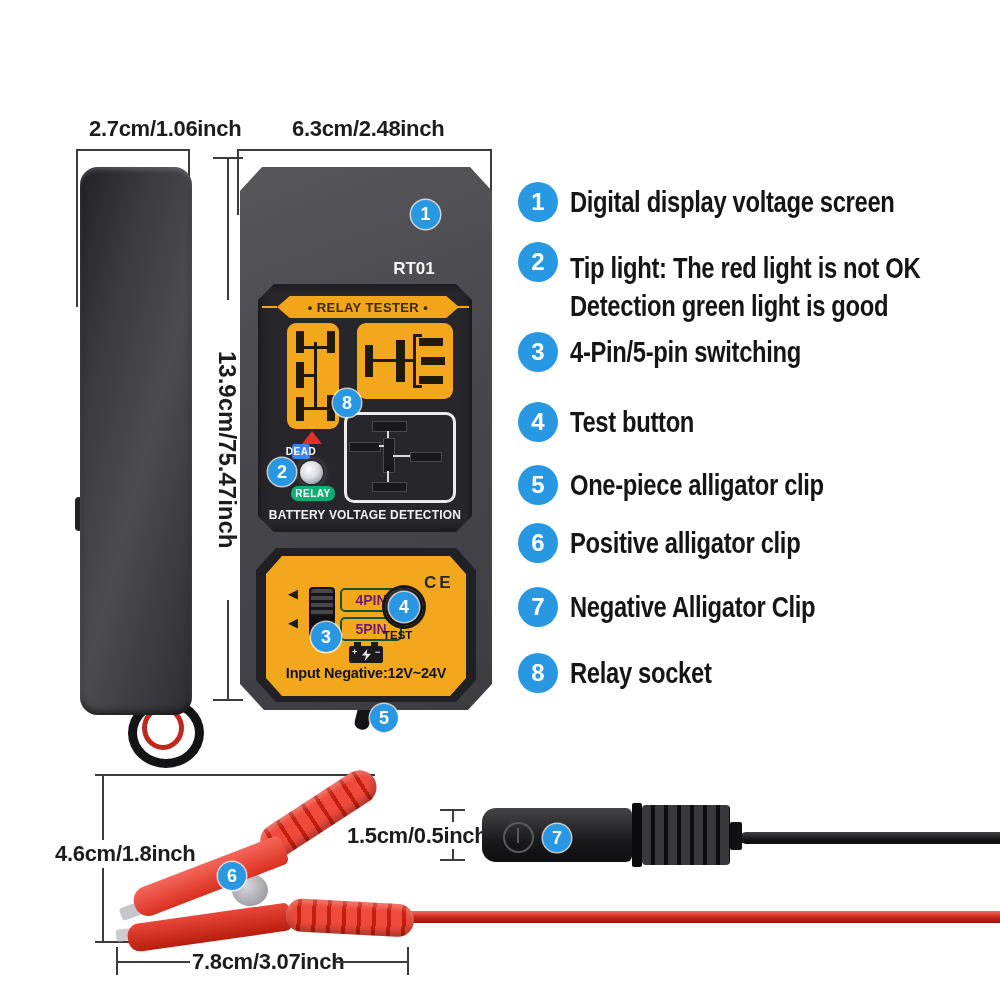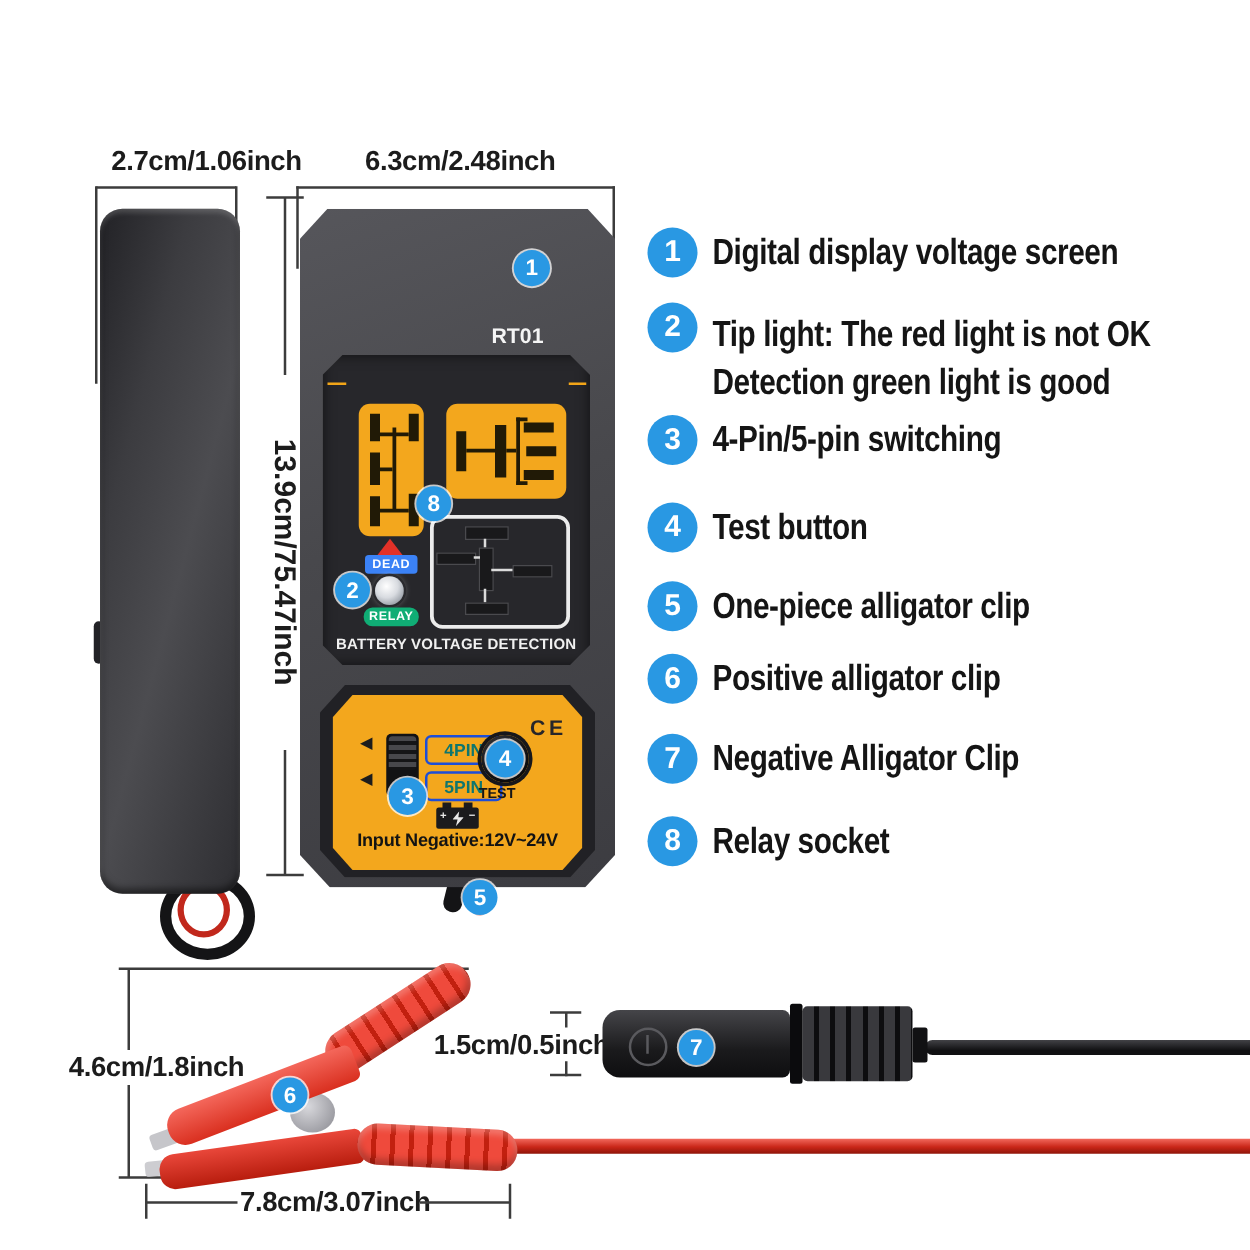--- a/index.html
+++ b/index.html
@@ -20,21 +20,21 @@
   .ltext{position:absolute;left:570px;height:40px;display:flex;align-items:center;
          font-size:29px;font-weight:700;color:#151515;letter-spacing:-.4px;white-space:nowrap;
          transform:scaleX(.82);transform-origin:left center;}
   .ltext2{position:absolute;left:570px;font-size:29px;font-weight:700;color:#151515;letter-spacing:-.4px;
           line-height:38px;white-space:nowrap;transform:scaleX(.82);transform-origin:left top;}
   
   .pin{position:absolute;background:#211a06;}
   .wpin{position:absolute;background:#19191b;border:1px solid #4a4a4e;}
   .wline{position:absolute;background:#dcdcdc;}
   .opanel{position:absolute;background:#f3a71d;border-radius:9px;}
-  .boxlabel{position:absolute;border:2px solid #1d4ed8;border-radius:5px;color:#0f766e;
+  .boxlabel{position:absolute;border:2px solid #14532d;border-radius:5px;color:#701a75;
             font-size:14px;font-weight:bold;display:flex;align-items:center;justify-content:center;}
   .statusbadge{position:absolute;color:#fff;font-size:10px;font-weight:bold;display:flex;
                align-items:center;justify-content:center;letter-spacing:.5px;}
   .ribs-red{background:repeating-linear-gradient(90deg,#ef4a3c 0 11px,#c2200f 11px 15px);}
   .seg{font-family:"DejaVu Sans Mono","Liberation Mono",monospace;}
 </style>
 </head>
 <body>
 
 <div id="stage">
@@ -90,20 +90,23 @@
 
   <div class="badge badge-sm" style="left:411px;top:200px;">1</div>
   <div class="abs" style="left:390px;top:259px;width:48px;text-align:center;font-size:17px;font-weight:bold;color:#f5f5f5;z-index:3;">RT01</div>
 
   <div class="abs" style="left:258px;top:284px;width:214px;height:248px;background:#27272b;z-index:3;
        clip-path:polygon(16px 0,calc(100% - 16px) 0,100% 16px,100% calc(100% - 16px),calc(100% - 16px) 100%,16px 100%,0 calc(100% - 16px),0 16px);
        box-shadow:inset 0 0 10px rgba(0,0,0,.6);"></div>
 
   <div class="abs" style="left:262px;top:306px;width:15px;height:2px;background:#f2a518;z-index:4;"></div>
   <div class="abs" style="left:455px;top:306px;width:14px;height:2px;background:#f2a518;z-index:4;"></div>
+  <div class="abs" style="left:277px;top:296px;width:182px;height:22px;background:#f2a518;z-index:4;
+       clip-path:polygon(0 50%,7% 0,93% 0,100% 50%,93% 100%,7% 100%);
+       display:flex;align-items:center;justify-content:center;font-size:13px;font-weight:bold;color:#3a2a06;letter-spacing:.4px;">• RELAY TESTER •</div>
 
   <div class="opanel" style="left:287px;top:323px;width:52px;height:106px;z-index:4;"></div>
   <div class="pin" style="left:296px;top:331px;width:8px;height:22px;z-index:5;"></div>
   <div class="pin" style="left:327px;top:331px;width:8px;height:22px;z-index:5;"></div>
   <div class="pin" style="left:296px;top:362px;width:8px;height:26px;z-index:5;"></div>
   <div class="pin" style="left:296px;top:397px;width:8px;height:24px;z-index:5;"></div>
   <div class="pin" style="left:327px;top:395px;width:8px;height:26px;z-index:5;"></div>
   <div class="pin" style="left:314px;top:342px;width:3px;height:66px;z-index:5;"></div>
   <div class="pin" style="left:304px;top:346px;width:23px;height:3px;z-index:5;"></div>
   <div class="pin" style="left:304px;top:374px;width:10px;height:3px;z-index:5;"></div>
@@ -128,21 +131,21 @@
   <div class="wline" style="left:387px;top:431px;width:2px;height:8px;z-index:5;"></div>
   <div class="wpin" style="left:383px;top:438px;width:10px;height:33px;z-index:5;"></div>
   <div class="wpin" style="left:349px;top:442px;width:30px;height:8px;z-index:5;"></div>
   <div class="wline" style="left:379px;top:445px;width:5px;height:2px;z-index:5;"></div>
   <div class="wpin" style="left:410px;top:452px;width:30px;height:8px;z-index:5;"></div>
   <div class="wline" style="left:393px;top:455px;width:17px;height:2px;z-index:5;"></div>
   <div class="wline" style="left:387px;top:471px;width:2px;height:11px;z-index:5;"></div>
   <div class="wpin" style="left:372px;top:482px;width:33px;height:8px;z-index:5;"></div>
 
   <div class="abs" style="left:302px;top:431px;width:0;height:0;border-left:10px solid transparent;border-right:10px solid transparent;border-bottom:13px solid #e23128;z-index:5;"></div>
-  <div class="statusbadge" style="left:292px;top:444px;width:42px;height:15px;background:#3b82f6;border-radius:3px;z-index:5;">DEAD</div>
+  <div class="statusbadge" style="left:292px;top:444px;width:18px;height:15px;background:#3b82f6;border-radius:3px;z-index:5;">DEAD</div>
   <div class="abs" style="left:300px;top:461px;width:23px;height:23px;border-radius:50%;z-index:5;
        background:radial-gradient(circle at 40% 35%,#ffffff,#d8dbe0 45%,#9aa0a8 78%,#63676e);
        box-shadow:0 0 0 2px #2a2a2e, 0 0 6px rgba(255,255,255,.5);"></div>
   <div class="statusbadge" style="left:291px;top:486px;width:44px;height:15px;background:#10ad75;border-radius:7px;z-index:5;">RELAY</div>
   <div class="badge badge-sm" style="left:268px;top:458px;width:28px;height:28px;">2</div>
 
   <div class="abs" style="left:265px;top:508px;width:200px;text-align:center;font-size:12px;font-weight:bold;color:#f0f0f0;letter-spacing:.2px;z-index:4;">BATTERY VOLTAGE DETECTION</div>
 
   <div class="abs" style="left:256px;top:548px;width:220px;height:154px;background:#212125;z-index:3;
        clip-path:polygon(20px 0,calc(100% - 20px) 0,100% 22px,100% calc(100% - 22px),calc(100% - 20px) 100%,20px 100%,0 calc(100% - 22px),0 22px);"></div>

